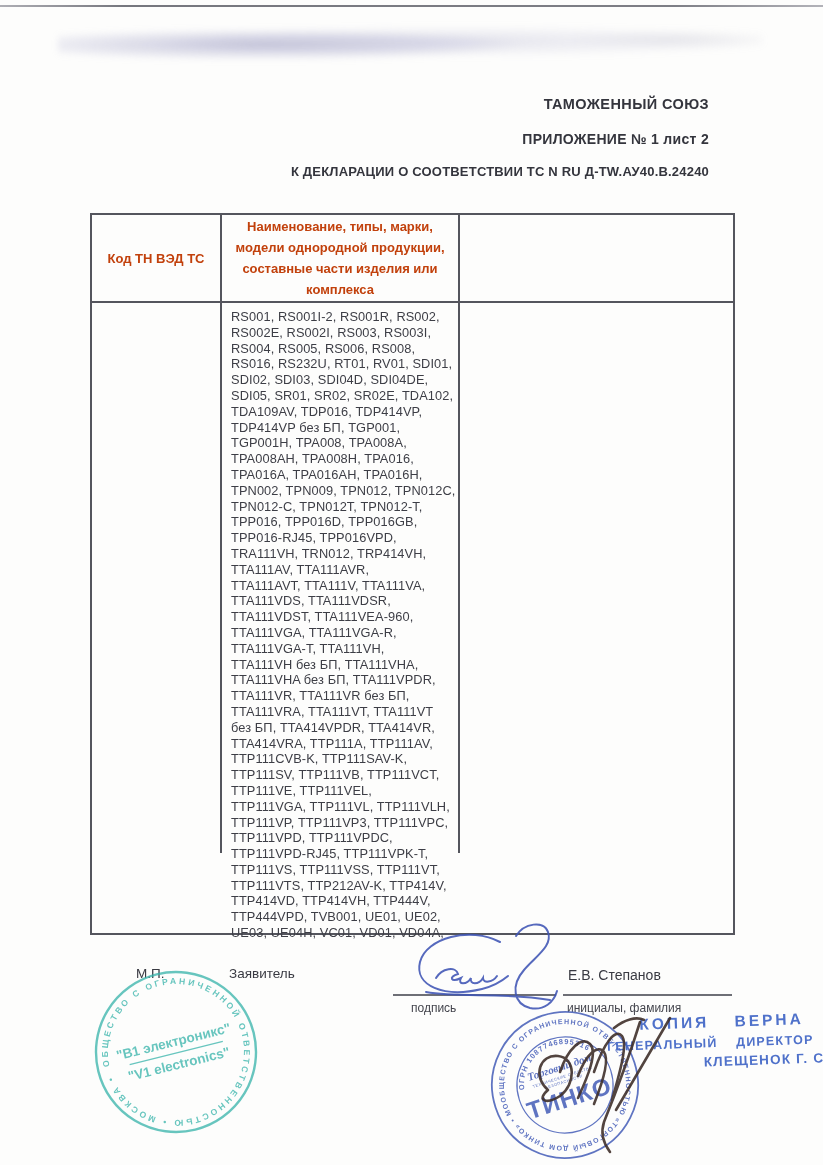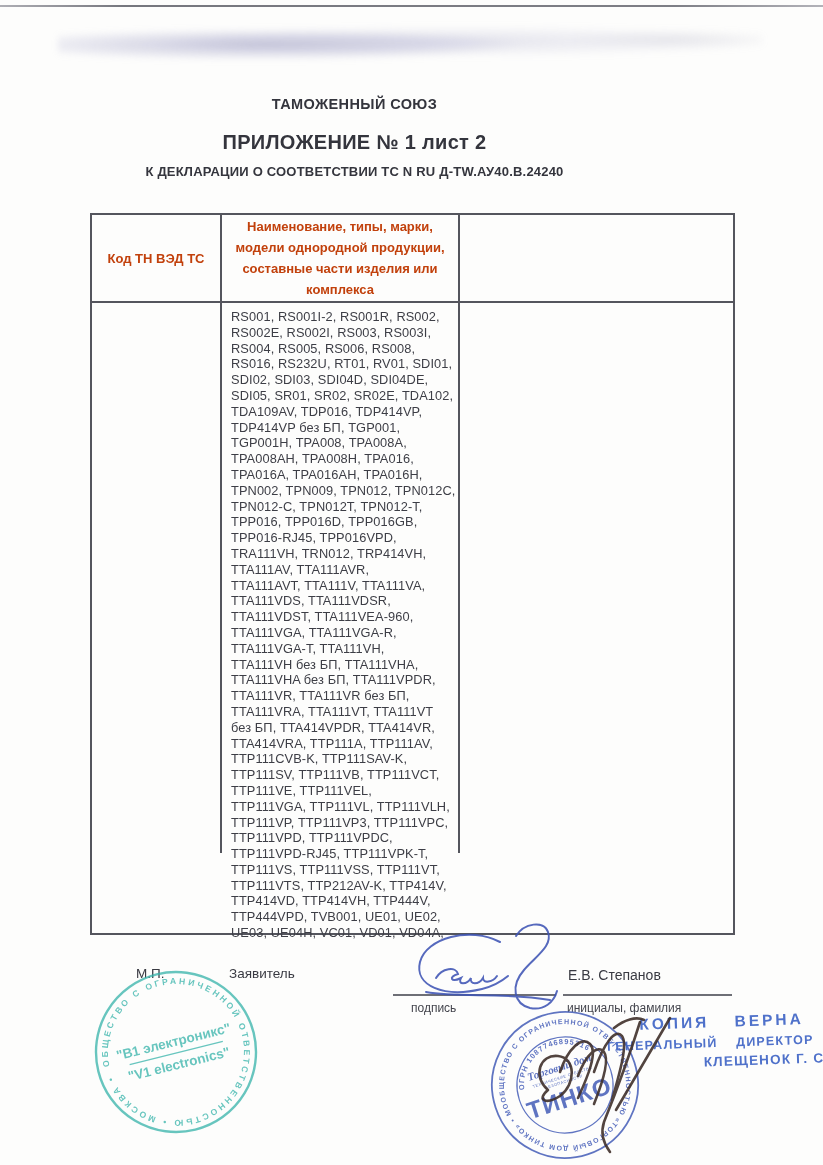--- a/index.html
+++ b/index.html
@@ -11,24 +11,24 @@
   
   .scan-top-line { position:absolute; top:5px; left:0; width:823px; height:2px;
     background:linear-gradient(90deg,#9a9aa2,#54555e 15%,#5e5f68 82%,#a0a0a8); opacity:.8; }
   .scan-smudge { position:absolute; left:58px; top:26px; width:705px; height:34px;
     background:
       radial-gradient(ellipse 45% 55% at 28% 55%, rgba(110,110,165,.38), rgba(150,150,195,.18) 60%, transparent 85%),
       radial-gradient(ellipse 55% 60% at 58% 45%, rgba(140,140,185,.22), transparent 80%),
       radial-gradient(ellipse 20% 40% at 88% 40%, rgba(150,150,170,.15), transparent 80%);
     filter:blur(3px); }
   
-  .title { position:absolute; left:0; width:709px; text-align:center;
+  .title { position:absolute; left:0; width:709px; text-align:right;
     font-weight:bold; color:#34353d; }
   .title-1 { top:96px;  font-size:14.5px; letter-spacing:.4px; }
-  .title-2 { top:131px; font-size:20px; letter-spacing:.3px; }
+  .title-2 { top:131px; font-size:14px; letter-spacing:.3px; }
   .title-3 { top:164px; font-size:13px;   letter-spacing:.2px; }
   
   .doc-table { position:absolute; left:90px; top:213px; width:645px; height:722px;
     border:2px solid #54555d; box-sizing:border-box; background:transparent; }
   .t-head { display:flex; height:88px; border-bottom:2px solid #54555d; box-sizing:border-box; }
   .t-body { display:flex; height:550px; }
   .c1 { width:130px; border-right:2px solid #54555d; box-sizing:border-box; }
   .c2 { width:238px; border-right:2px solid #54555d; box-sizing:border-box; }
   .c3 { flex:1; }
   .h-cell { display:flex; align-items:center; justify-content:center; text-align:center;

